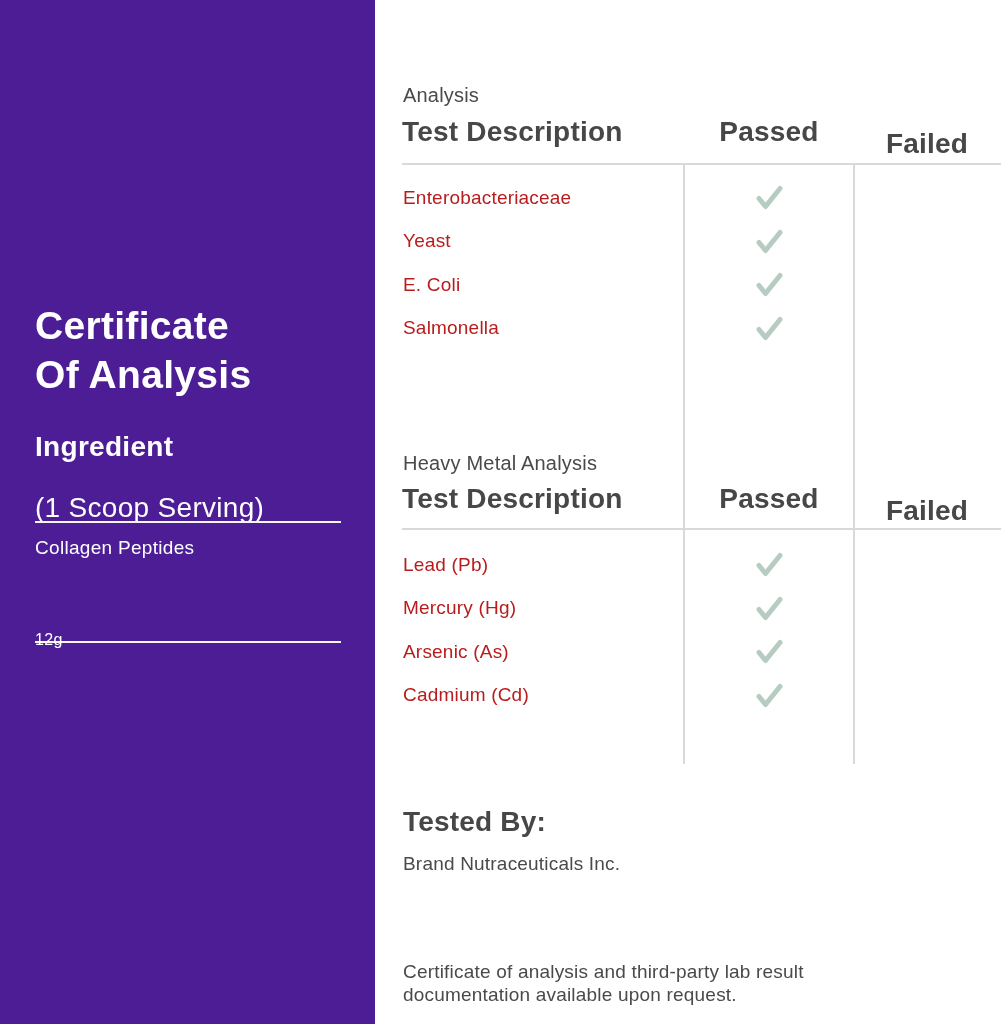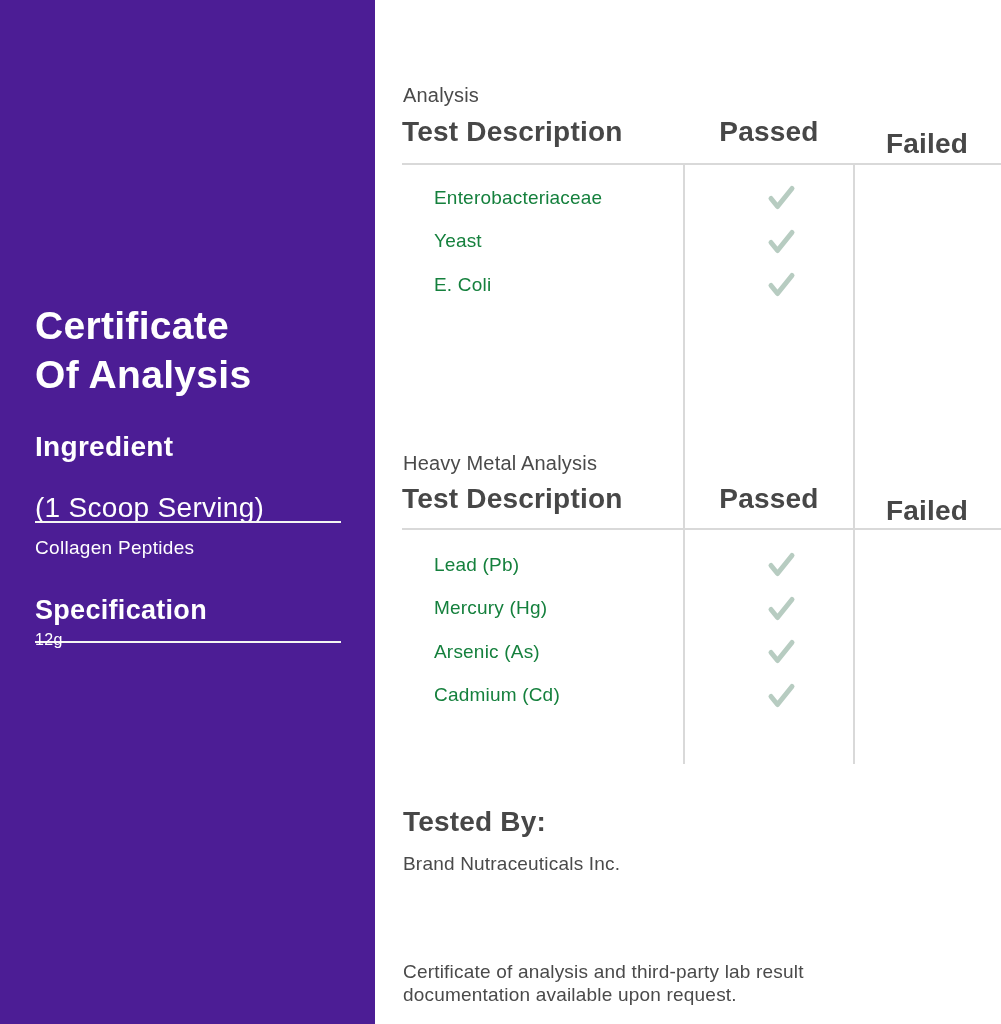--- a/index.html
+++ b/index.html
@@ -87,23 +87,22 @@
   .table-header-2 { top:478px; }
   .col-desc  { width:283px; text-align:left; }
   .col-pass  { width:168px; text-align:center; }
   .col-fail  { width:148px; text-align:center;margin-top:24px; }
 
   .table-body { position:absolute; left:0; width:599px; }
   .table-body-1 { top:176px; }
   .table-body-2 { top:543px; }
   .trow {
     display:flex; align-items:center; height:43.5px;
-    font-size:19px; font-weight:400; color:#15803d;
-    letter-spacing:0.2px;
-    margin-left:31px;
+    font-size:19px; font-weight:400; color:#b91c1c;
+    letter-spacing:0.2px;
   }
   .cell-label { width:283px; padding-left:1px; }
   .cell-pass  { width:168px; display:flex; justify-content:center; align-items:center; }
   .cell-fail  { width:148px; display:flex; justify-content:center; align-items:center; }
   .check-icon svg { display:block; }
 
   .tested-by-heading {
     position:absolute; left:1px; top:806px;
     font-size:28px; font-weight:700; color:#474747;
     letter-spacing:0.2px;
@@ -127,21 +126,20 @@
   <div class="panel-title">
     <div>Certificate</div>
     <div>Of Analysis</div>
   </div>
 
   <div class="ingredient-heading">Ingredient</div>
   <div class="ingredient-subheading">(1 Scoop Serving)</div>
   <div class="panel-rule rule-1"></div>
   <div class="ingredient-value">Collagen Peptides</div>
 
-  <div class="spec-heading">Specification</div>
   <div class="panel-rule rule-2"></div>
   <div class="spec-value">12g</div>
 </div>
 
 <div class="right-content">
 
   <div class="hline hline-1"></div>
   <div class="hline hline-2"></div>
   <div class="vline vline-1"></div>
   <div class="vline vline-2"></div>
@@ -179,20 +177,31 @@
         <div class="cell-label">E. Coli</div>
         <div class="cell-pass">
           <span class="check-icon">
             <svg width="33" height="29" viewBox="0 0 33 29">
               <path d="M6 15.5 L12.5 23.5 L27 5.5" fill="none" stroke="#b7ccc1" stroke-width="5" stroke-linecap="round" stroke-linejoin="round"></path>
             </svg>
           </span>
         </div>
         <div class="cell-fail"></div>
       </div>
+      <div class="trow">
+        <div class="cell-label">Salmonella</div>
+        <div class="cell-pass">
+          <span class="check-icon">
+            <svg width="33" height="29" viewBox="0 0 33 29">
+              <path d="M6 15.5 L12.5 23.5 L27 5.5" fill="none" stroke="#b7ccc1" stroke-width="5" stroke-linecap="round" stroke-linejoin="round"></path>
+            </svg>
+          </span>
+        </div>
+        <div class="cell-fail"></div>
+      </div>
     </div>
 
   <div class="section-label section-label-2">Heavy Metal Analysis</div>
   <div class="table-header table-header-2">
     <div class="col-desc">Test Description</div>
     <div class="col-pass">Passed</div>
     <div class="col-fail">Failed</div>
   </div>
   <div class="table-body table-body-2">
       <div class="trow">

